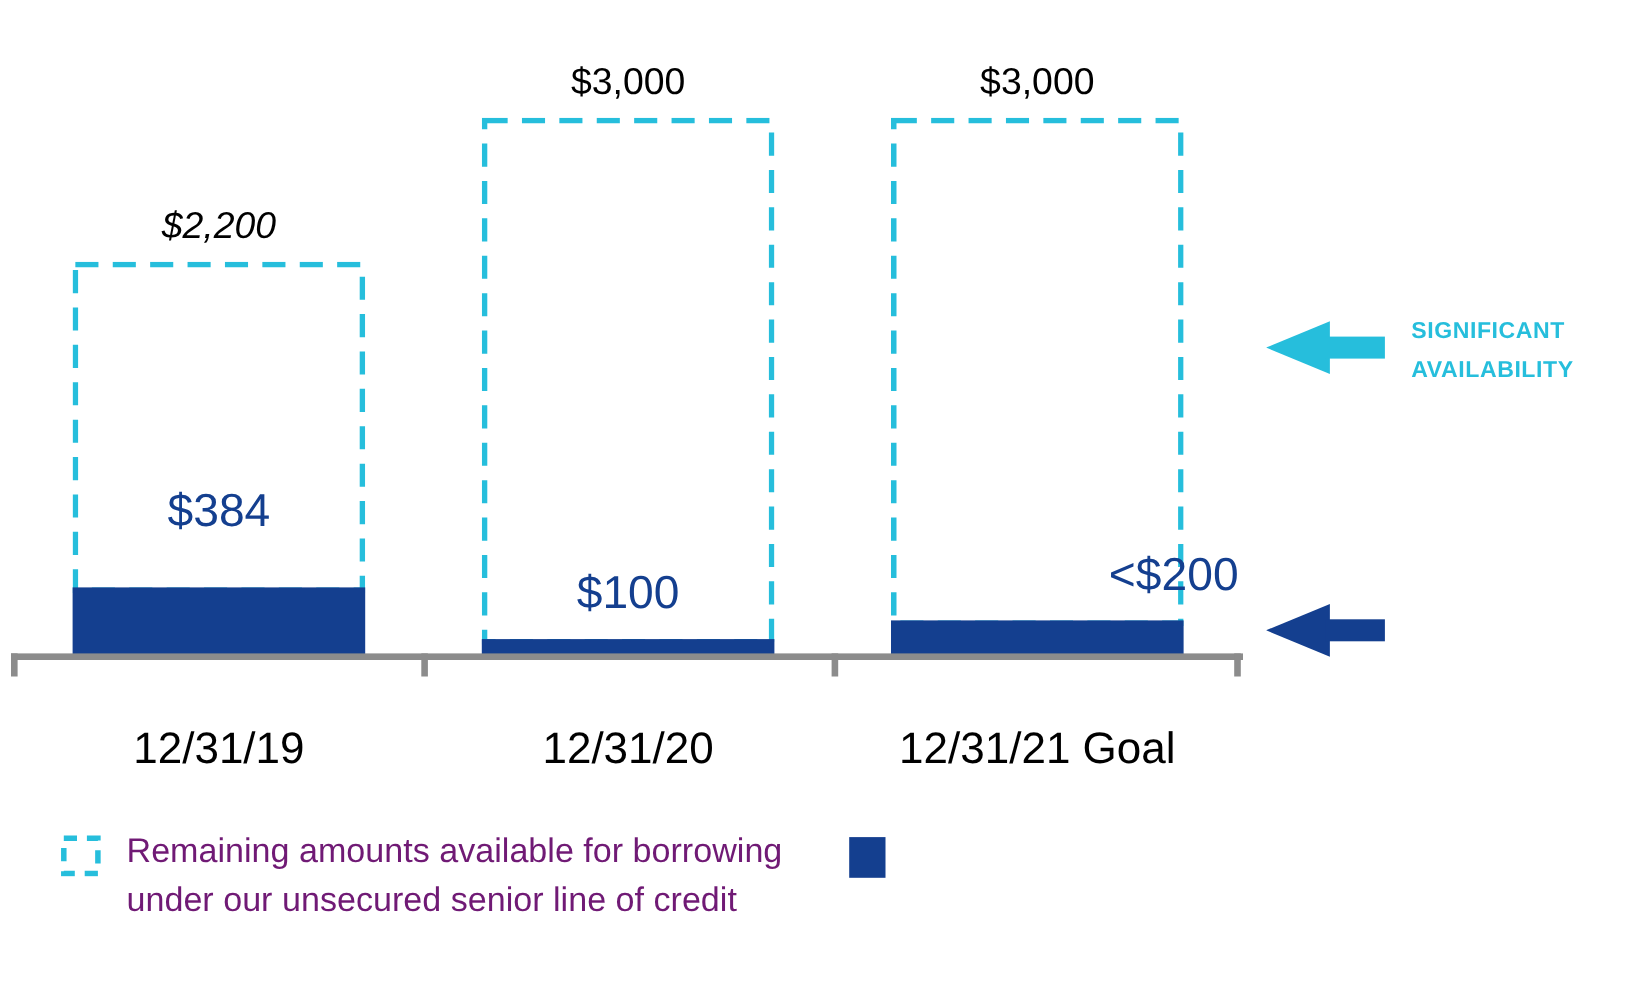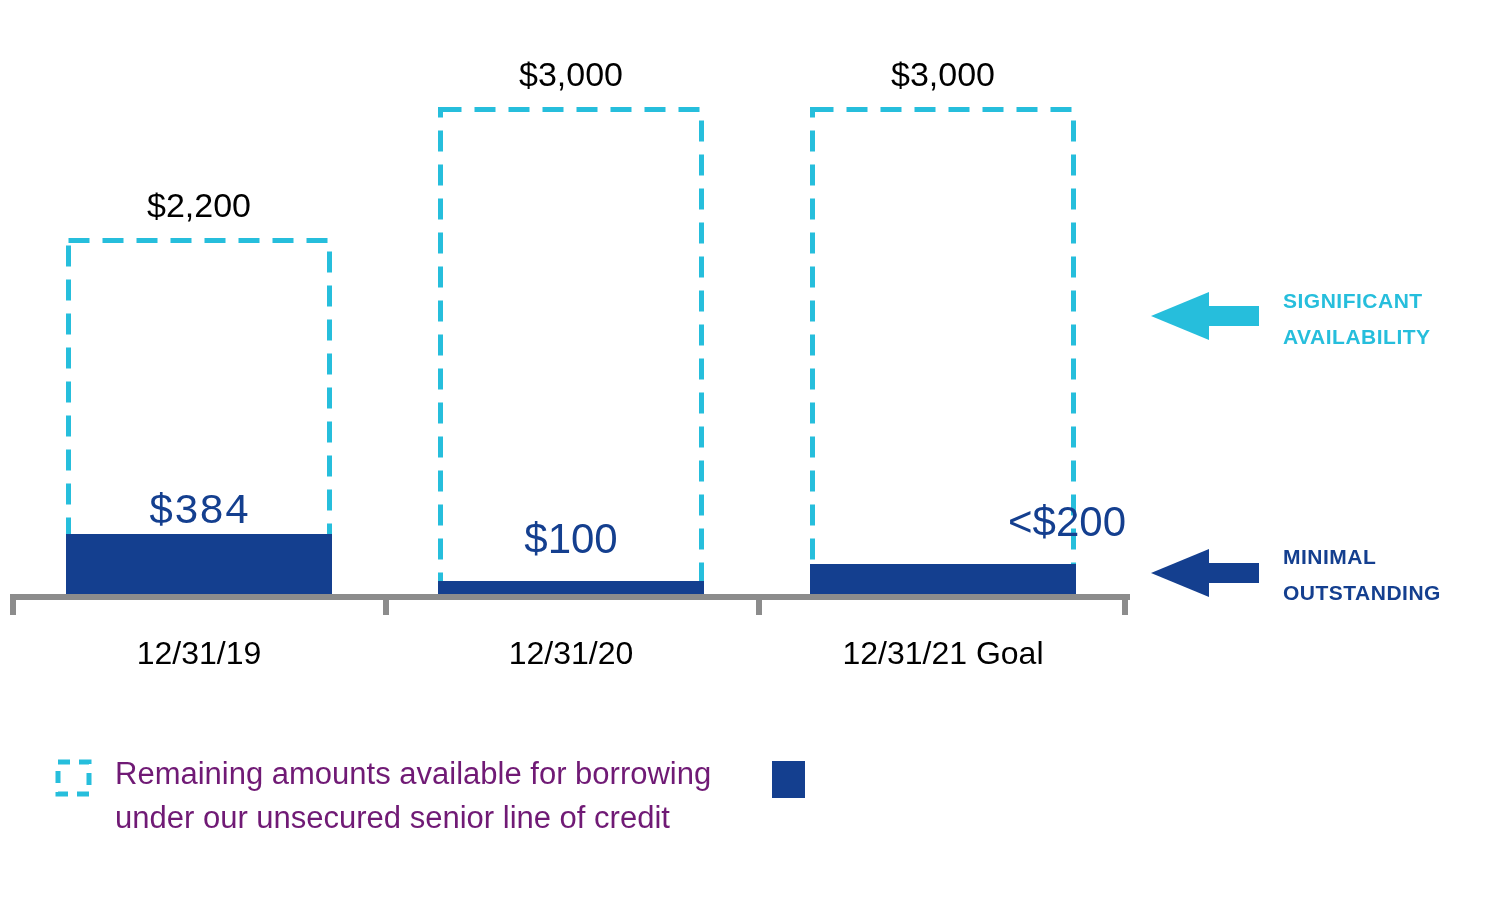--- a/index.html
+++ b/index.html
@@ -8,43 +8,43 @@
     --axis:#8c8c8c;
     --black:#000000;
   }
   html,body{margin:0;padding:0;background:#fff;}
   body{font-family:"Liberation Sans", sans-serif;}
   #page{position:relative;width:1500px;height:902px;background:#fff;overflow:hidden;}
   .abs{position:absolute;}
   .bar-fill{position:absolute;background:var(--navy);}
   .value-label{position:absolute;color:var(--navy);font-size:42px;line-height:48px;text-align:center;}
   .total-label{position:absolute;color:var(--black);font-size:34px;line-height:50px;text-align:center;}
-  .cat-label{position:absolute;color:var(--black);font-size:32px;line-height:46px;text-align:center;}
+  .cat-label{position:absolute;color:var(--black);font-size:40px;line-height:46px;text-align:center;margin-top:28px;}
   .axis-line{position:absolute;background:var(--axis);}
   .axis-tick{position:absolute;background:var(--axis);}
   .ann-text{position:absolute;font-weight:bold;font-size:21px;line-height:36px;letter-spacing:0.5px;}
   .ann-cyan{color:var(--cyan);}
   .ann-navy{color:var(--navy);}
   .c-cyan{fill:var(--cyan);}
   .c-navy{fill:var(--navy);}
   .s-cyan{stroke:var(--cyan);fill:none;}
   .legend-text{position:absolute;font-size:31px;line-height:44px;color:#701a75;}
 </style>
 </head>
 <body>
 
 <div id="page">
 
   <div id="bars">
       <svg width="266" height="301" class="abs" style="left:66px;top:238px;">
         <rect x="2.5" y="2.5" width="261" height="296" fill="none" class="s-cyan" stroke-width="5" stroke-dasharray="21 13"></rect>
       </svg>
       <div class="bar-fill" style="left:66px;top:534px;width:266px;height:63px;"></div>
-      <div class="value-label" style="left:16px;top:488px;width:366px;font-family:Liberation Mono, monospace;">$384</div>
-      <div class="total-label" style="left:16px;top:180px;width:366px;">$2,200</div>
+      <div class="value-label" style="left:16px;top:440px;width:366px;">$384</div>
+      <div class="total-label" style="left:16px;top:180px;width:366px;font-style:italic;">$2,200</div>
       <div class="cat-label" style="left:-1px;top:630px;width:400px;">12/31/19</div>
       <svg width="266" height="479" class="abs" style="left:438px;top:107px;">
         <rect x="2.5" y="2.5" width="261" height="474" fill="none" class="s-cyan" stroke-width="5" stroke-dasharray="21 13"></rect>
       </svg>
       <div class="bar-fill" style="left:438px;top:581px;width:266px;height:16px;"></div>
       <div class="value-label" style="left:388px;top:515px;width:366px;">$100</div>
       <div class="total-label" style="left:388px;top:49px;width:366px;">$3,000</div>
       <div class="cat-label" style="left:371px;top:630px;width:400px;">12/31/20</div>
       <svg width="266" height="462" class="abs" style="left:810px;top:107px;">
         <rect x="2.5" y="2.5" width="261" height="457" fill="none" class="s-cyan" stroke-width="5" stroke-dasharray="21 13"></rect>
@@ -67,24 +67,20 @@
   </svg>
   <div class="ann-text ann-cyan" style="left:1283px;top:283px;">
     <span>SIGNIFICANT</span><br>
     <span>AVAILABILITY</span>
   </div>
 
   <svg class="abs" style="left:1151px;top:547px;" width="110" height="52">
     <polygon class="c-navy" points="0,26 58,2 58,50"></polygon>
     <rect class="c-navy" x="54" y="16" width="54" height="20"></rect>
   </svg>
-  <div class="ann-text ann-navy" style="left:1283px;top:539px;">
-    <span>MINIMAL</span><br>
-    <span>OUTSTANDING</span>
-  </div>
 
   <svg class="abs" style="left:54px;top:759px;" width="38" height="38">
     <rect class="s-cyan" x="4" y="3" width="31" height="32" stroke-width="5" stroke-dasharray="12 9"></rect>
   </svg>
   <div class="legend-text" style="left:115px;top:752px;width:660px;">Remaining amounts available for borrowing under our unsecured senior line of credit</div>
 
   <div class="abs" style="left:772px;top:761px;width:33px;height:37px;background:var(--navy);"></div>
 
 </div>
 

